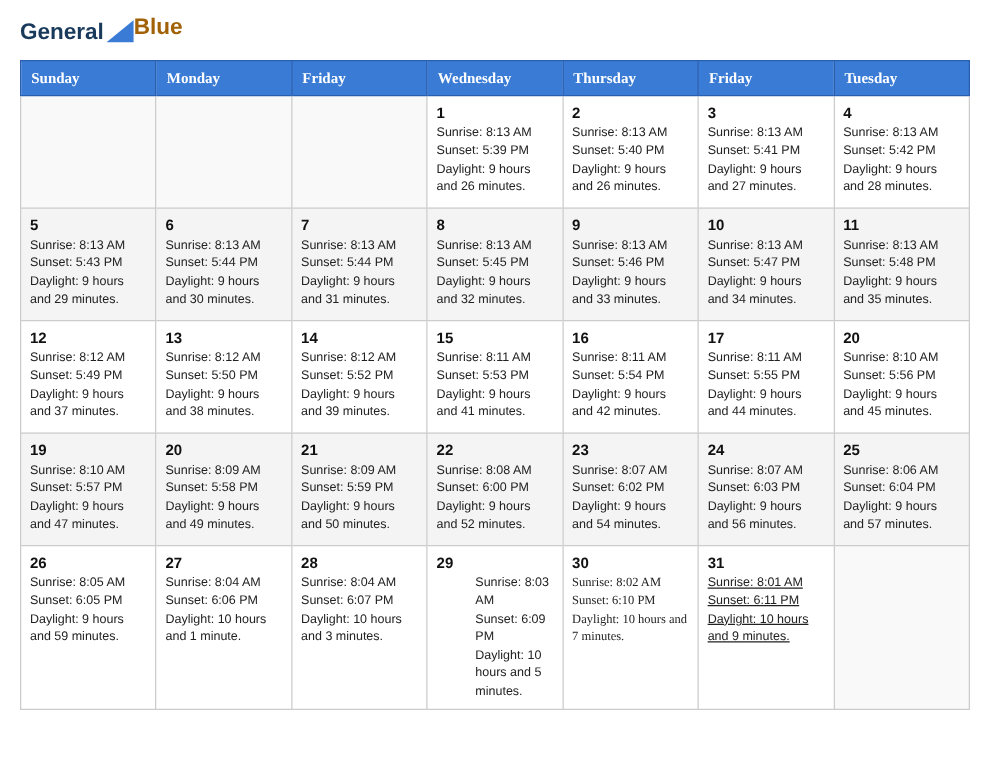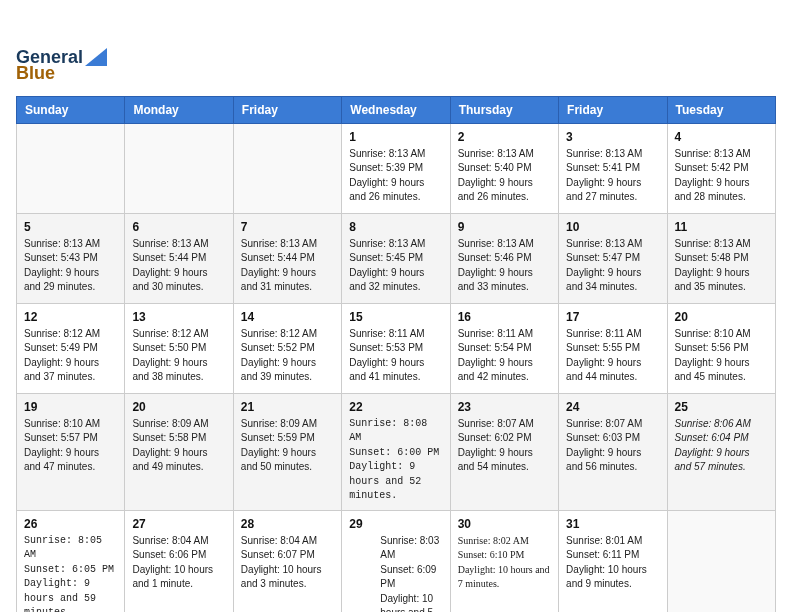--- a/index.html
+++ b/index.html
@@ -11,23 +11,22 @@
       padding: 16px;
     }
     .header {
       display: flex;
       justify-content: space-between;
       align-items: flex-start;
       margin-bottom: 12px;
     }
     .logo {
       display: flex;
-      flex-direction: column;
+      flex-direction: row;
       align-items: flex-start;
-      margin-top: 32px;
     }
     .logo-text {
       font-size: 18px;
       font-weight: bold;
       color: #1a3a5c;
       line-height: 1.1;
     }
     .title-area {
       text-align: right;
     }
@@ -46,20 +45,21 @@
       font-size: 11px;
     }
     .calendar th {
       background: #3a7bd5;
       color: #fff;
       text-align: left;
       padding: 6px 8px;
       font-size: 12px;
       font-weight: bold;
       border: 1px solid #2a5fb0;
+      font-family: Liberation Serif, serif;
     }
     .calendar td {
       border: 1px solid #ccc;
       vertical-align: top;
       padding: 6px 7px;
       width: 108px;
       min-height: 80px;
       height: 90px;
     }
     .day-num {
@@ -243,47 +243,47 @@
 Daylight: 9 hours and 49 minutes.</div>
         </td>
         <td>
           <div class="day-num">21</div>
           <div class="day-info" style="white-space: pre-line;">Sunrise: 8:09 AM
 Sunset: 5:59 PM
 Daylight: 9 hours and 50 minutes.</div>
         </td>
         <td>
           <div class="day-num">22</div>
-          <div class="day-info" style="white-space: pre-line; font-family: Liberation Mono, monospace;">Sunrise: 8:08 AM
+          <div class="day-info" style="white-space: pre-line;">Sunrise: 8:08 AM
 Sunset: 6:00 PM
 Daylight: 9 hours and 52 minutes.</div>
         </td>
         <td>
           <div class="day-num">23</div>
           <div class="day-info" style="white-space: pre-line;">Sunrise: 8:07 AM
 Sunset: 6:02 PM
 Daylight: 9 hours and 54 minutes.</div>
         </td>
         <td>
           <div class="day-num">24</div>
           <div class="day-info" style="white-space: pre-line;">Sunrise: 8:07 AM
 Sunset: 6:03 PM
 Daylight: 9 hours and 56 minutes.</div>
         </td>
         <td>
           <div class="day-num">25</div>
-          <div class="day-info" style="white-space: pre-line; font-style: italic;">Sunrise: 8:06 AM
+          <div class="day-info" style="white-space: pre-line;">Sunrise: 8:06 AM
 Sunset: 6:04 PM
 Daylight: 9 hours and 57 minutes.</div>
         </td>
       </tr>
       <tr>
         <td>
           <div class="day-num">26</div>
-          <div class="day-info" style="white-space: pre-line; font-family: Liberation Mono, monospace;">Sunrise: 8:05 AM
+          <div class="day-info" style="white-space: pre-line;">Sunrise: 8:05 AM
 Sunset: 6:05 PM
 Daylight: 9 hours and 59 minutes.</div>
         </td>
         <td>
           <div class="day-num">27</div>
           <div class="day-info" style="white-space: pre-line;">Sunrise: 8:04 AM
 Sunset: 6:06 PM
 Daylight: 10 hours and 1 minute.</div>
         </td>
         <td>
@@ -299,20 +299,20 @@
 Daylight: 10 hours and 5 minutes.</div>
         </td>
         <td>
           <div class="day-num">30</div>
           <div class="day-info" style="white-space: pre-line; font-family: Liberation Serif, serif;">Sunrise: 8:02 AM
 Sunset: 6:10 PM
 Daylight: 10 hours and 7 minutes.</div>
         </td>
         <td>
           <div class="day-num">31</div>
-          <div class="day-info" style="white-space: pre-line;">Sunrise: 8:01 AM
+          <div class="day-info" style="white-space: pre-line; text-decoration: underline;">Sunrise: 8:01 AM
 Sunset: 6:11 PM
 Daylight: 10 hours and 9 minutes.</div>
         </td>
         <td class="empty-cell"></td>
       </tr>
     </tbody>
 </table>
 
 </body></html>

